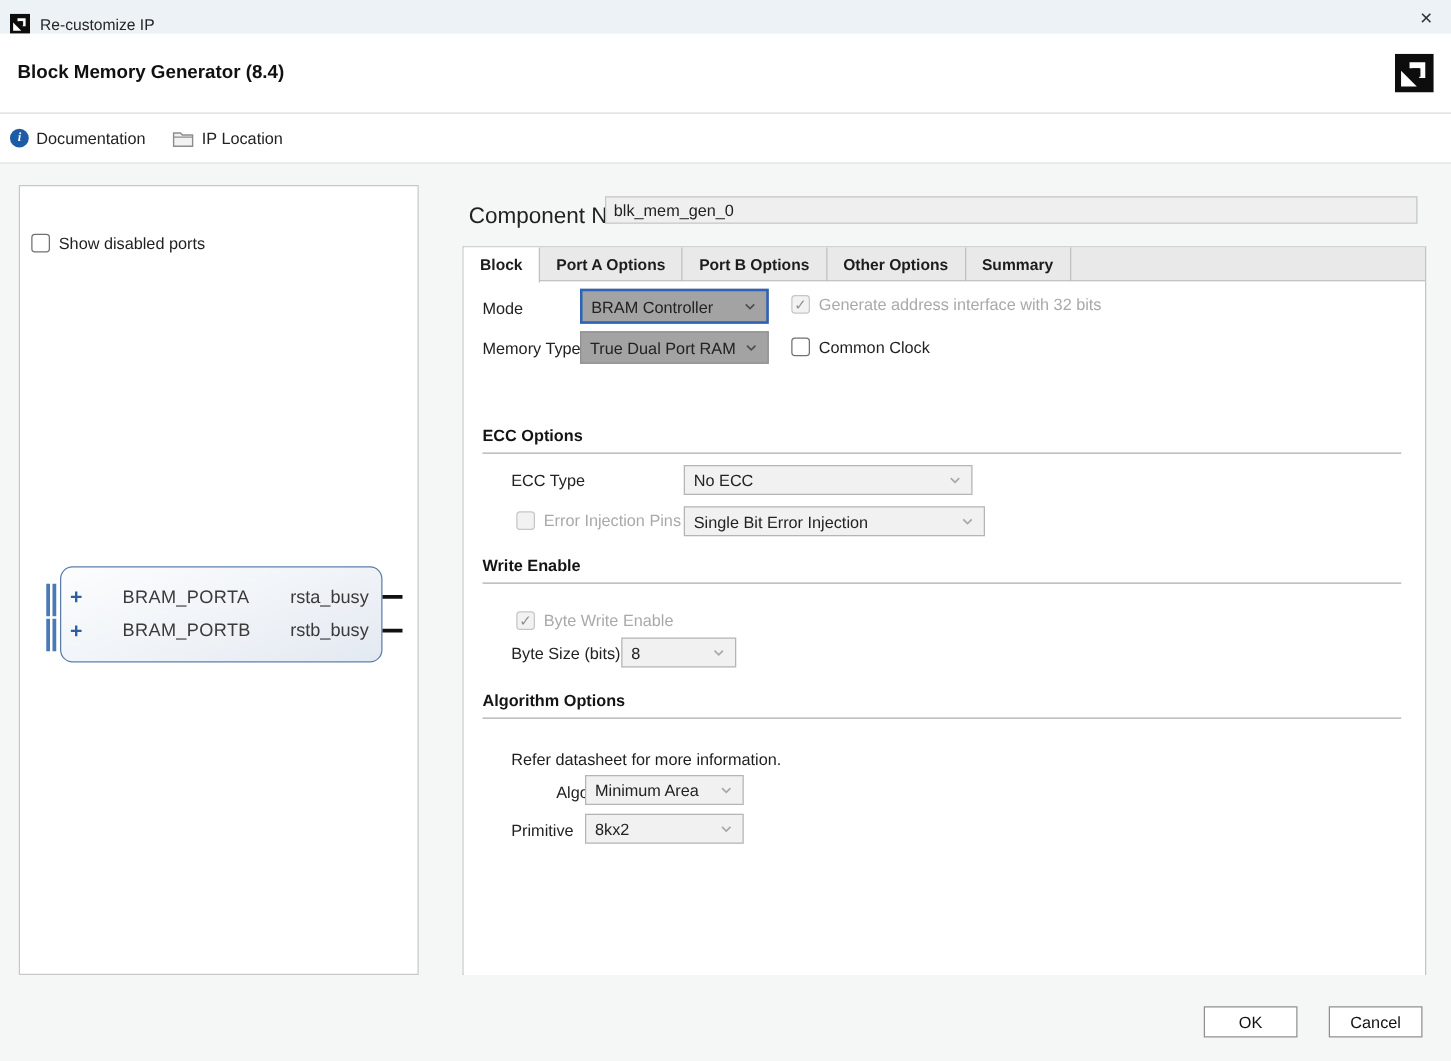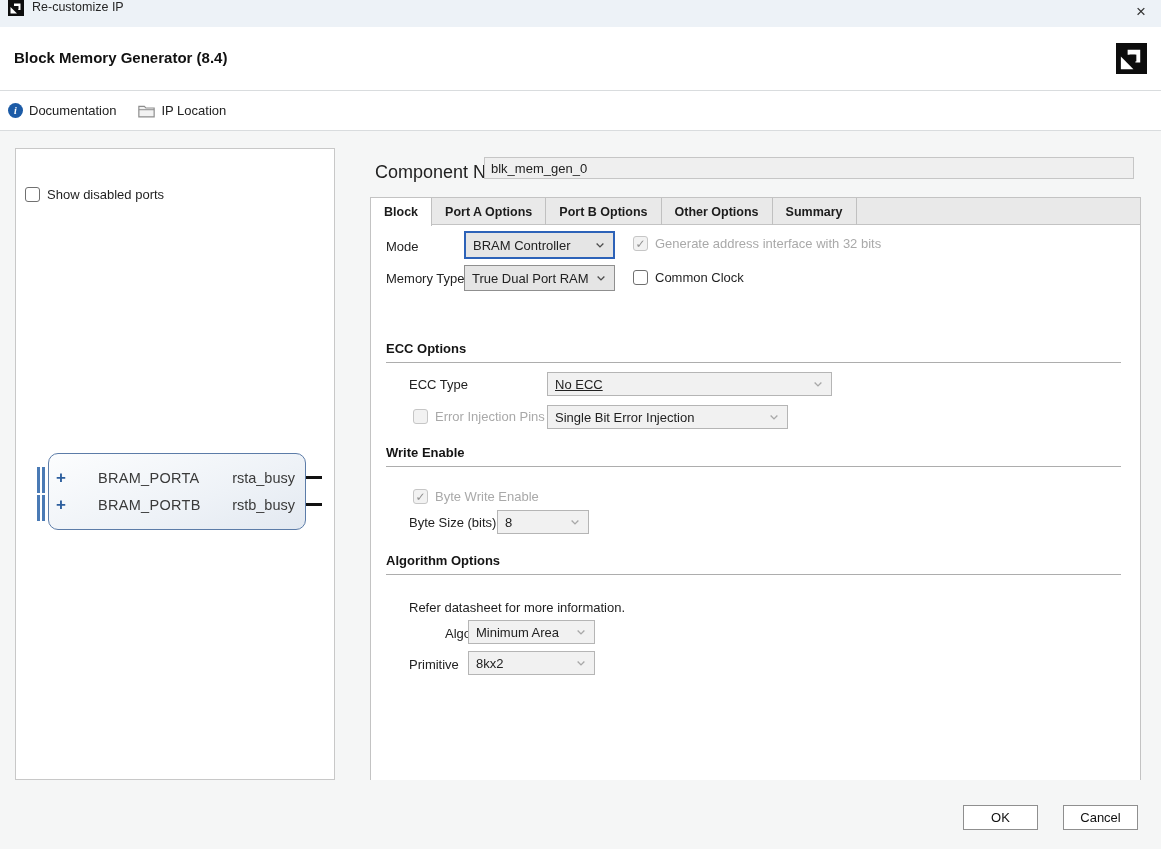--- a/index.html
+++ b/index.html
@@ -1,21 +1,21 @@
 <!DOCTYPE html>
 <html><head>
 <meta charset="utf-8">
 <style>
   * { margin:0; padding:0; box-sizing:border-box; }
   html,body { width:1161px; height:849px; }
   body { font-family:"Liberation Sans","DejaVu Sans",sans-serif; font-size:13px; color:#1f1f1f; background:#fff; }
   .window { position:relative; width:1161px; height:849px; overflow:hidden; background:#f5f6f6; }
 
   
-  .titlebar { position:absolute; left:0; top:0; width:1161px; height:27px; background:#edf2f7; display:flex; align-items:flex-start; padding:0 8px; }
+  .titlebar { position:absolute; left:0; top:0; width:1161px; height:27px; background:#edf2f7; display:flex; align-items:flex-end; padding:0 8px; }
   .tb-logo { width:16px; height:16px; margin-right:8px; display:inline-flex; }
   .tb-title { font-size:12.5px; color:#262626; }
   .tb-close { margin-left:auto; font-size:17px; color:#333; width:24px; text-align:center; cursor:default; line-height:24px; }
 
   
   .header { position:absolute; left:0; top:27px; width:1161px; height:63px; background:#ffffff; }
   .header h1 { position:absolute; left:14px; top:22px; font-size:15px; font-weight:bold; color:#111; }
   .hd-logo { position:absolute; right:14px; top:16px; width:31px; height:31px; }
 
   
@@ -58,21 +58,21 @@
   .tp-tabs { position:absolute; left:0; top:0; width:100%; height:27px; background:#e9e9e9; border-bottom:1px solid #c3c3c3; display:flex; }
   .tp-tab { padding:0 13px; display:flex; align-items:center; font-weight:bold; font-size:12.5px; color:#1c1c1c; border-right:1px solid #c0c0c0; height:27px; }
   .tp-tab.active { background:#fff; height:28px; z-index:2; }
 
   .tp-content { position:absolute; left:0; top:28px; width:769px; height:554px; background:#fff; }
 
   .frow { position:absolute; display:flex; align-items:center; }
   .flabel { font-size:13px; color:#222; }
 
   
-  .select { display:flex; align-items:center; justify-content:space-between; background:#e5e5e5; border:1px solid #8f8f8f; padding:0 7px; font-size:13px; color:#222; }
+  .select { display:flex; align-items:center; justify-content:space-between; background:#a3a3a3; border:1px solid #8f8f8f; padding:0 7px; font-size:13px; color:#222; }
   .select.focused { border:2px solid #2d62b8; }
   .select.disabled { background:#f1f1f1; border:1px solid #b5b5b5; }
   .select .chev { color:#4d4d4d; display:inline-flex; }
   .select.disabled .chev { color:#a8a8a8; }
 
   .sect-title { position:absolute; font-size:13px; font-weight:bold; color:#141414; }
   .sect-line { position:absolute; height:1px; background:#adadad; }
   .desc { position:absolute; font-size:13px; color:#1d1d1d; }
 
   
@@ -209,21 +209,21 @@
 
         <div class="frow" style="left:262px; top:44px; gap:7px;">
           <span class="cb"></span>
           <span>Common Clock</span>
         </div>
 
         <span class="sect-title" style="left:15px; top:115px;">ECC Options</span>
         <span class="sect-line" style="left:15px; top:136px; width:735px;"></span>
 
         <span class="flabel" style="position:absolute; left:38px; top:151px;">ECC Type</span>
-        <div class="select disabled" style="position:absolute; left:176px; top:146px; width:285px; height:24px;text-decoration:underline;">
+        <div class="select disabled" style="position:absolute; left:176px; top:146px; width:231px; height:24px;">
           <span>No ECC</span>
           <span class="chev">
               <svg width="12" height="12" viewBox="0 0 16 16">
                 <path d="M3.5 6 L8 10.5 L12.5 6" fill="none" stroke="currentColor" stroke-width="1.8"></path>
               </svg>
             </span>
         </div>
 
         <div class="frow" style="left:42px; top:183px; gap:7px;">
           <span class="cb disabled"></span>

